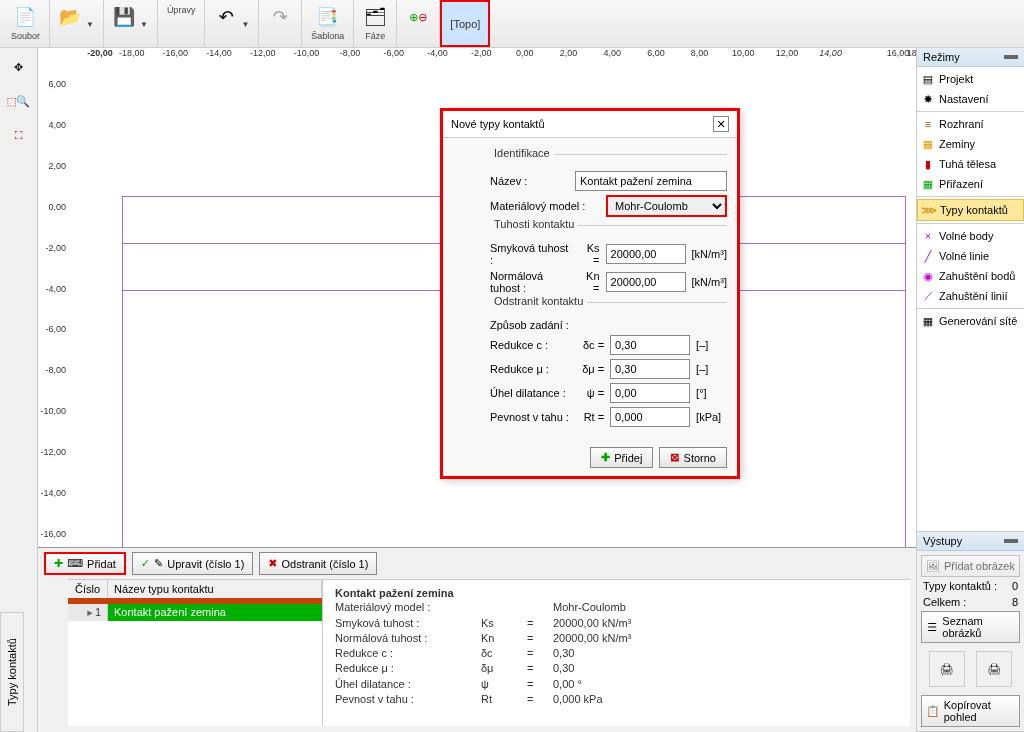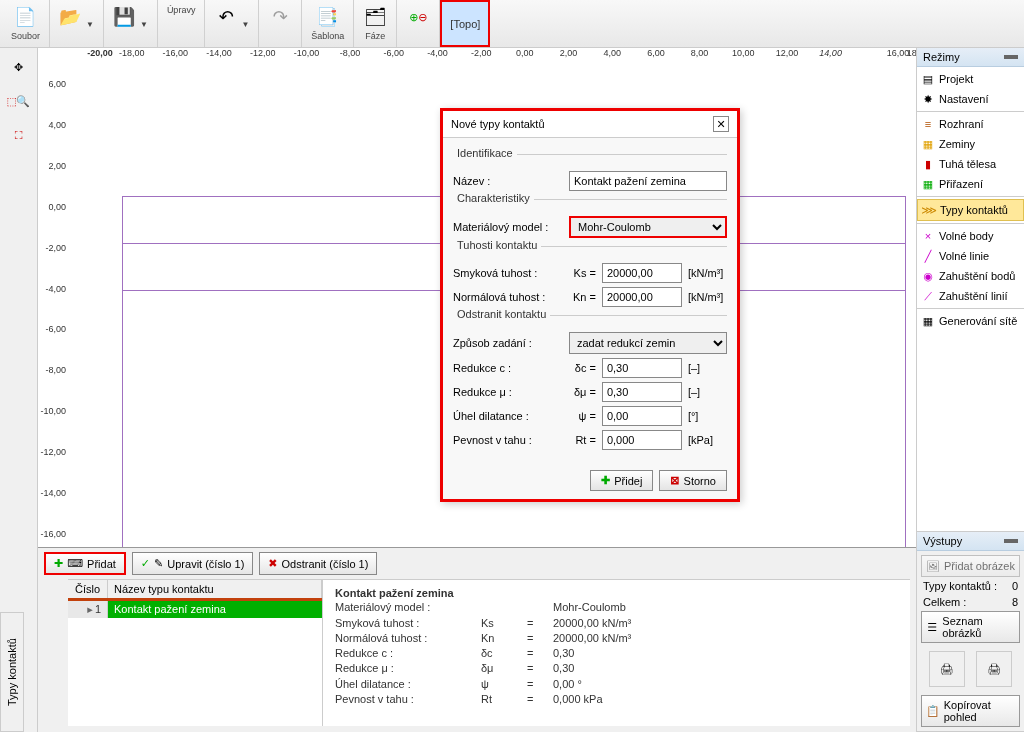--- a/index.html
+++ b/index.html
@@ -33,21 +33,21 @@
   .horiz-line { position:absolute; left:84px; right:10px; height:1px; background:#a070c0; }
   .hl2 { height:1px; background:#a070c0; position:absolute; left:84px; right:10px;}
   .box-outline { position:absolute; border:1px solid #a070c0; background:rgba(255,255,255,0);}
   
   .bottom-panel { height:185px; border-top:1px solid #999; display:flex; flex-direction:column; }
   .bp-actions { padding:4px 6px; display:flex; gap:6px; background:#f0f0f0; }
   .bp-btn { padding:3px 8px; border:1px solid #888; background:linear-gradient(#fff,#e6e6e6); cursor:pointer; display:flex; align-items:center; gap:4px; font-size:11px;}
   .bp-btn.red-box { border:2px solid #e00; }
   .bp-body { flex:1; display:flex; border-top:1px solid #ccc; background:#fff; margin:0 6px 6px 30px; }
   .bp-table { width:255px; border-right:1px solid #ccc; display:flex; flex-direction:column; }
-  .bp-th { display:flex; background:#f0f0f0; border-bottom:3px solid #c2410c; }
+  .bp-th { display:flex; background:#f0f0f0; border-bottom:6px solid #c2410c; }
   .bp-th div { padding:3px 6px; border-right:1px solid #ccc; font-size:11px;}
   .bp-th .c1 { width:40px;text-align:center;}
   .bp-th .c2 { flex:1;}
   .bp-row { display:flex; background:#00b000; color:#fff; }
   .bp-row .c1 { width:40px; text-align:right; padding:2px 6px; background:#e8e8e8;color:#333;border-right:1px solid #ccc;}
   .bp-row .c1 .arrow { color:#666; margin-right:2px;}
   .bp-row .c2 { flex:1; padding:2px 6px;}
   .bp-detail { flex:1; padding:6px 12px; font-size:11px; line-height:1.3; color:#333; position:relative;}
   .bp-detail b { font-weight:bold;}
   .det-grid { display:grid; grid-template-columns: 140px 40px 20px auto; column-gap:6px; row-gap:1px;}
@@ -68,21 +68,21 @@
   .rp-foot { padding:4px; display:flex;flex-direction:column;gap:2px;font-size:11px;}
   .rp-line { display:flex; justify-content:space-between; padding:1px 2px;}
   .rp-action { padding:3px 4px; border:1px solid #999; background:linear-gradient(#fff,#e8e8e8); display:flex;align-items:center;gap:4px; cursor:pointer;}
   .rp-icons-row { display:flex; justify-content:space-around; padding:6px 2px;}
   .printer { width:36px;height:36px;display:flex;align-items:center;justify-content:center;font-size:26px;border:1px solid #ccc;cursor:pointer;}
   
   
   .dialog { position:absolute; left:440px; top:108px; width:300px; background:#f8f8f8; border:3px solid #e00; box-shadow:2px 2px 8px rgba(0,0,0,.2); z-index:10;}
   .dlg-title { background:#fff; padding:5px 8px; display:flex; justify-content:space-between; align-items:center; border-bottom:1px solid #ccc; font-size:11px;}
   .dlg-close { width:16px;height:16px;border:1px solid #888;display:flex;align-items:center;justify-content:center;cursor:pointer;font-size:11px;}
-  .dlg-body { padding:8px 10px; }
+  .dlg-body { padding:8px 10px;margin-left:37px; }
   .dlg-row { display:flex; align-items:center; gap:6px; margin:4px 0; }
   .dlg-row label { width:110px; font-size:11px;}
   .dlg-row .sym { width:30px; text-align:right; font-size:11px;}
   .dlg-row input[type=text] { border:1px solid #888; padding:2px 4px; height:20px; font-size:11px;}
   .dlg-row input.name { flex:1;}
   .dlg-row input.num { width:80px; }
   .dlg-row select { flex:1; height:22px; border:1px solid #888; font-size:11px; padding:1px 3px;}
   .dlg-row .unit { width:40px; font-size:11px;}
   .red-combo { border:2px solid #e00 !important; }
   .dlg-btns { padding:8px 10px; display:flex; justify-content:flex-end; gap:6px;}
@@ -369,42 +369,40 @@
     <span class="dlg-close">
         <span>✕</span>
       </span>
   </div>
   <div class="dlg-body">
     <div class="group-line"><span>Identifikace</span></div>
     <div class="dlg-row">
       <label>Název :</label>
       <input type="text" class="name" value="Kontakt pažení zemina" style="">
     </div>
-    <div class="group-line"><span>Charakteristiky</span></div>
     <div class="dlg-row">
       <label>Materiálový model :</label>
       <select class="red-combo"><option>Mohr-Coulomb</option></select>
     </div>
     <div class="group-line"><span>Tuhosti kontaktu</span></div>
     <div class="dlg-row">
       <label>Smyková tuhost :</label>
       <span class="sym">Ks =</span>
       <input type="text" class="num" value="20000,00" style="">
       <span class="unit">[kN/m³]</span>
     </div>
     <div class="dlg-row">
       <label>Normálová tuhost :</label>
       <span class="sym">Kn =</span>
       <input type="text" class="num" value="20000,00" style="">
       <span class="unit">[kN/m³]</span>
     </div>
     <div class="group-line"><span>Odstranit kontaktu</span></div>
     <div class="dlg-row">
       <label>Způsob zadání :</label>
-      <select><option>zadat redukcí zemin</option></select>
     </div>
     <div class="dlg-row">
       <label>Redukce c :</label>
       <span class="sym">δc =</span>
       <input type="text" class="num" value="0,30" style="">
       <span class="unit">[–]</span>
     </div>
     <div class="dlg-row">
       <label>Redukce μ :</label>
       <span class="sym">δμ =</span>

